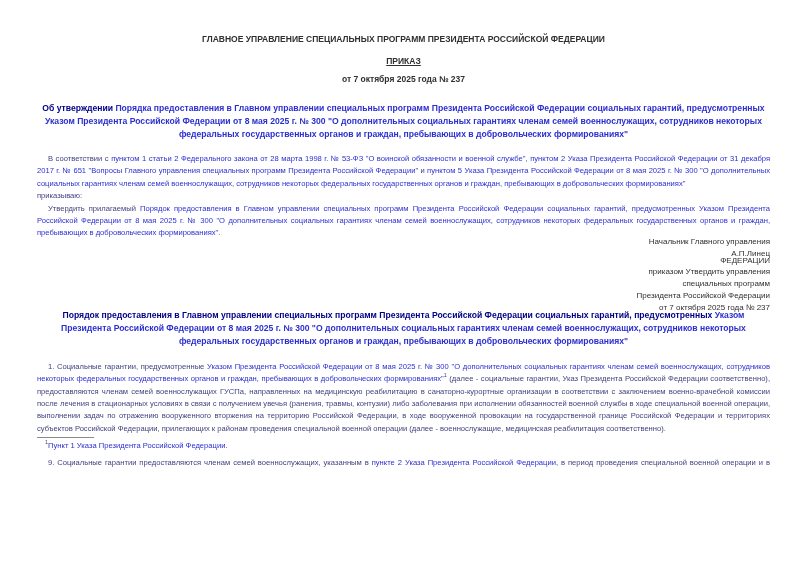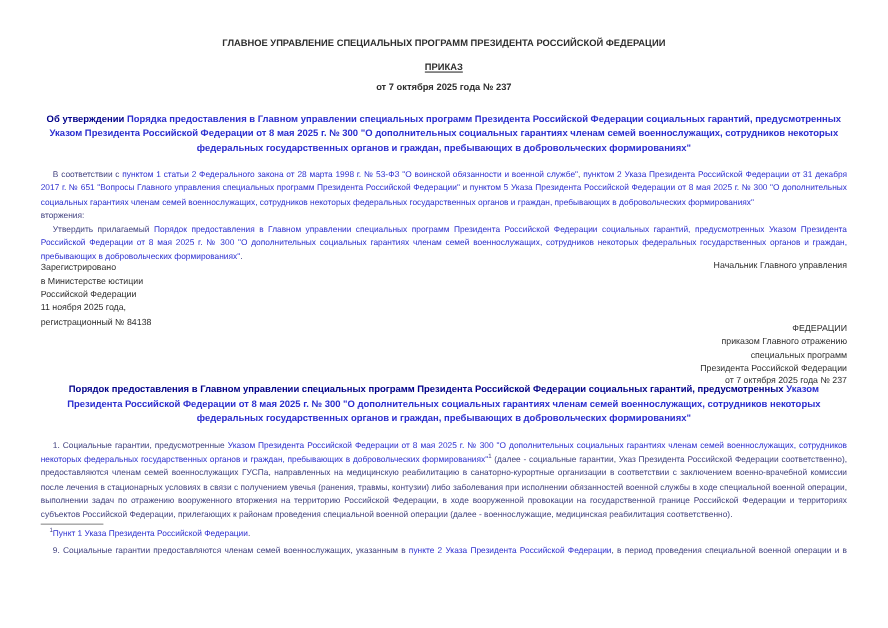--- a/index.html
+++ b/index.html
@@ -50,39 +50,33 @@
   <div class="org center bold black">ГЛАВНОЕ УПРАВЛЕНИЕ СПЕЦИАЛЬНЫХ ПРОГРАММ ПРЕЗИДЕНТА РОССИЙСКОЙ ФЕДЕРАЦИИ</div>
 
   <div class="doctype center bold black">ПРИКАЗ</div>
 
   <div class="docdate center bold black">от 7 октября 2025 года № 237</div>
 
   <div class="title1 center bold"><span class="navy">Об утверждении </span><a class="lnk">Порядка предоставления в Главном управлении специальных программ Президента Российской Федерации социальных гарантий, предусмотренных Указом Президента Российской Федерации от 8 мая 2025 г. № 300 "О дополнительных социальных гарантиях членам семей военнослужащих, сотрудников некоторых федеральных государственных органов и граждан, пребывающих в добровольческих формированиях"</a></div>
 
   <div class="preamble just"><span>В соответствии с </span><a class="lnk">пунктом 1 статьи 2 Федерального закона от 28 марта 1998 г. № 53-ФЗ "О воинской обязанности и военной службе"</a><span>, </span><a class="lnk">пунктом 2 Указа Президента Российской Федерации от 31 декабря 2017 г. № 651 "Вопросы Главного управления специальных программ Президента Российской Федерации"</a><span> и </span><a class="lnk">пунктом 5 Указа Президента Российской Федерации от 8 мая 2025 г. № 300 "О дополнительных социальных гарантиях членам семей военнослужащих, сотрудников некоторых федеральных государственных органов и граждан, пребывающих в добровольческих формированиях"</a></div>
 
-  <div class="enact">вторжения:</div>
+  <div class="enact">приказываю:</div>
 
   <div class="clause just"><span>Утвердить прилагаемый </span><a class="lnk">Порядок предоставления в Главном управлении специальных программ Президента Российской Федерации социальных гарантий, предусмотренных Указом Президента Российской Федерации от 8 мая 2025 г. № 300 "О дополнительных социальных гарантиях членам семей военнослужащих, сотрудников некоторых федеральных государственных органов и граждан, пребывающих в добровольческих формированиях"</a><span>.</span></div>
 
   <div class="signature rightal">
     <div>Начальник Главного управления</div>
+    <div>А.П.Линец</div>
   </div>
 
-  <div class="regblock">
-    <div>Зарегистрировано</div>
-    <div>в Министерстве юстиции</div>
-    <div>Российской Федерации</div>
-    <div>11 ноября 2025 года,</div>
-    <div>регистрационный № 84138</div>
-  </div>
 
   <div class="approved rightal">
     <div>ФЕДЕРАЦИИ</div>
-    <div>приказом Главного отражению</div>
+    <div>приказом Утвердить управления</div>
     <div>специальных программ</div>
     <div>Президента Российской Федерации</div>
     <div>от 7 октября 2025 года № 237</div>
   </div>
 
   <div class="title2 center bold"><span class="navy">Порядок предоставления в Главном управлении специальных программ Президента Российской Федерации социальных гарантий, предусмотренных </span><a class="lnk">Указом Президента Российской Федерации от 8 мая 2025 г. № 300 "О дополнительных социальных гарантиях членам семей военнослужащих, сотрудников некоторых федеральных государственных органов и граждан, пребывающих в добровольческих формированиях"</a></div>
 
   <div class="clause clause1 just"><span>1. Социальные гарантии, предусмотренные </span><a class="lnk">Указом Президента Российской Федерации от 8 мая 2025 г. № 300 "О дополнительных социальных гарантиях членам семей военнослужащих, сотрудников некоторых федеральных государственных органов и граждан, пребывающих в добровольческих формированиях"</a><sup class="fnref">1</sup><span> (далее - социальные гарантии, Указ Президента Российской Федерации соответственно), предоставляются членам семей военнослужащих ГУСПа, направленных на медицинскую реабилитацию в санаторно-курортные организации в соответствии с заключением военно-врачебной комиссии после лечения в стационарных условиях в связи с получением увечья (ранения, травмы, контузии) либо заболевания при исполнении обязанностей военной службы в ходе специальной военной операции, выполнении задач по отражению вооруженного вторжения на территорию Российской Федерации, в ходе вооруженной провокации на государственной границе Российской Федерации и территориях субъектов Российской Федерации, прилегающих к районам проведения специальной военной операции (далее - военнослужащие, медицинская реабилитация соответственно).</span></div>
 
   <div class="fn-divider"></div>

